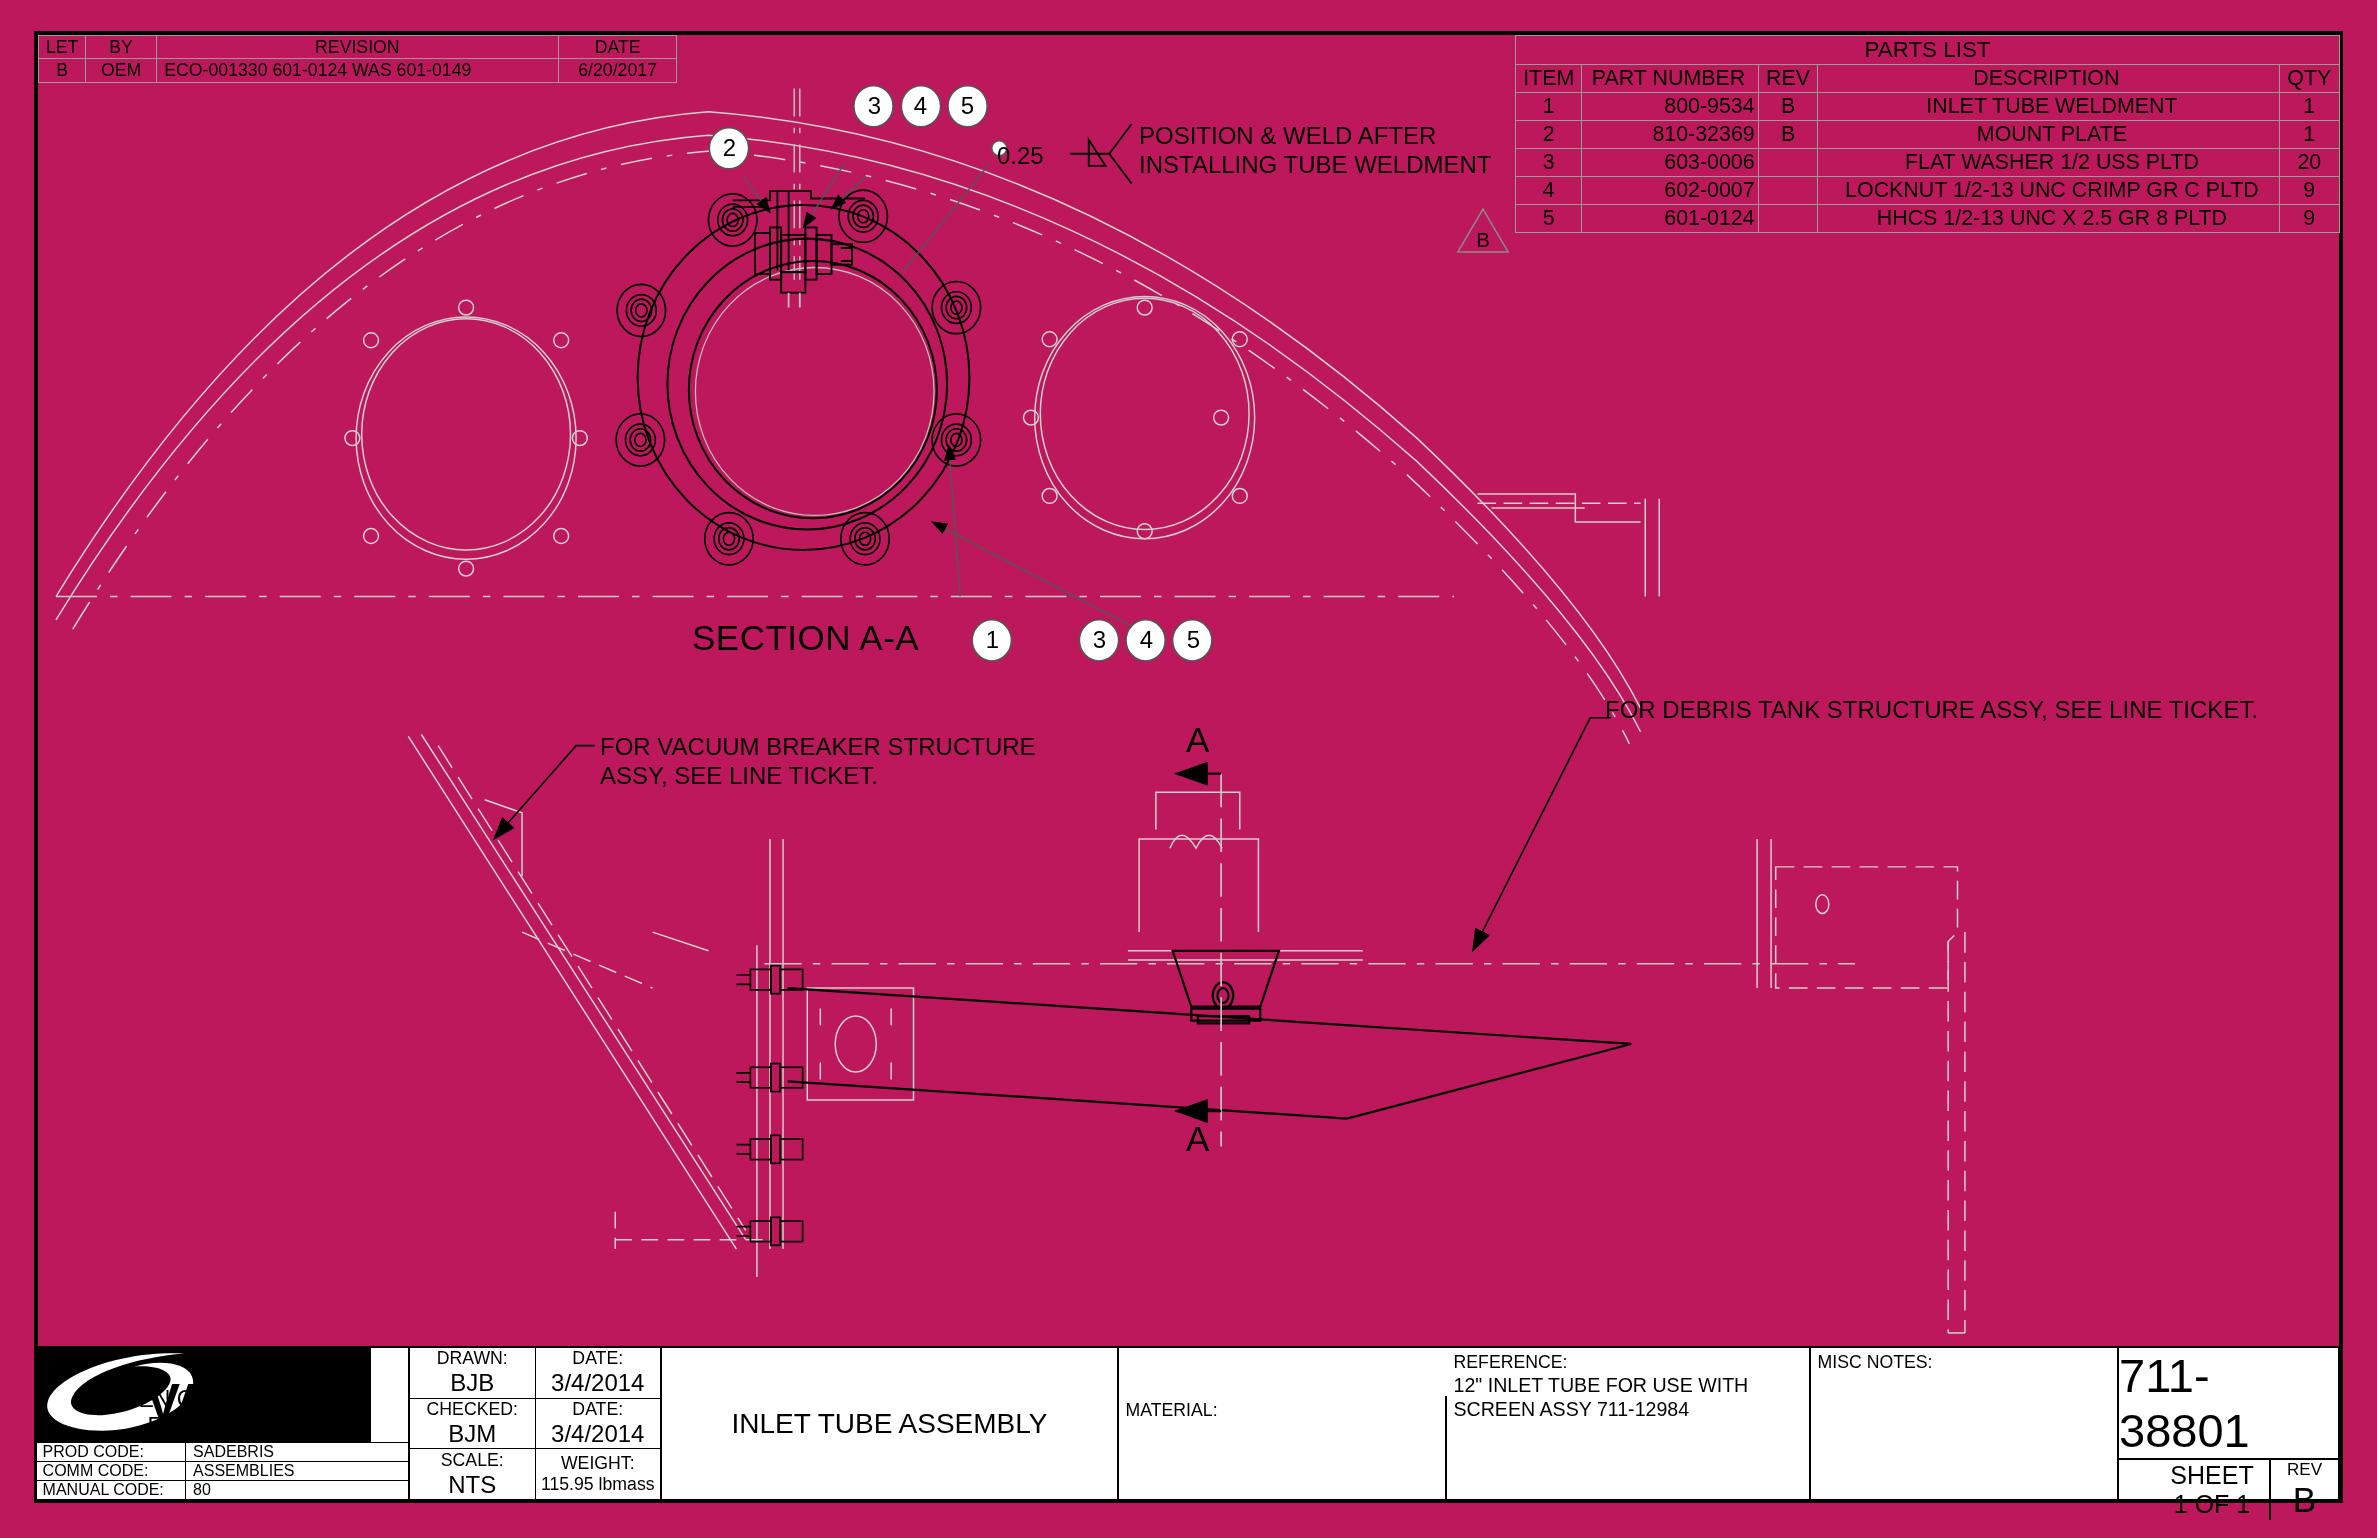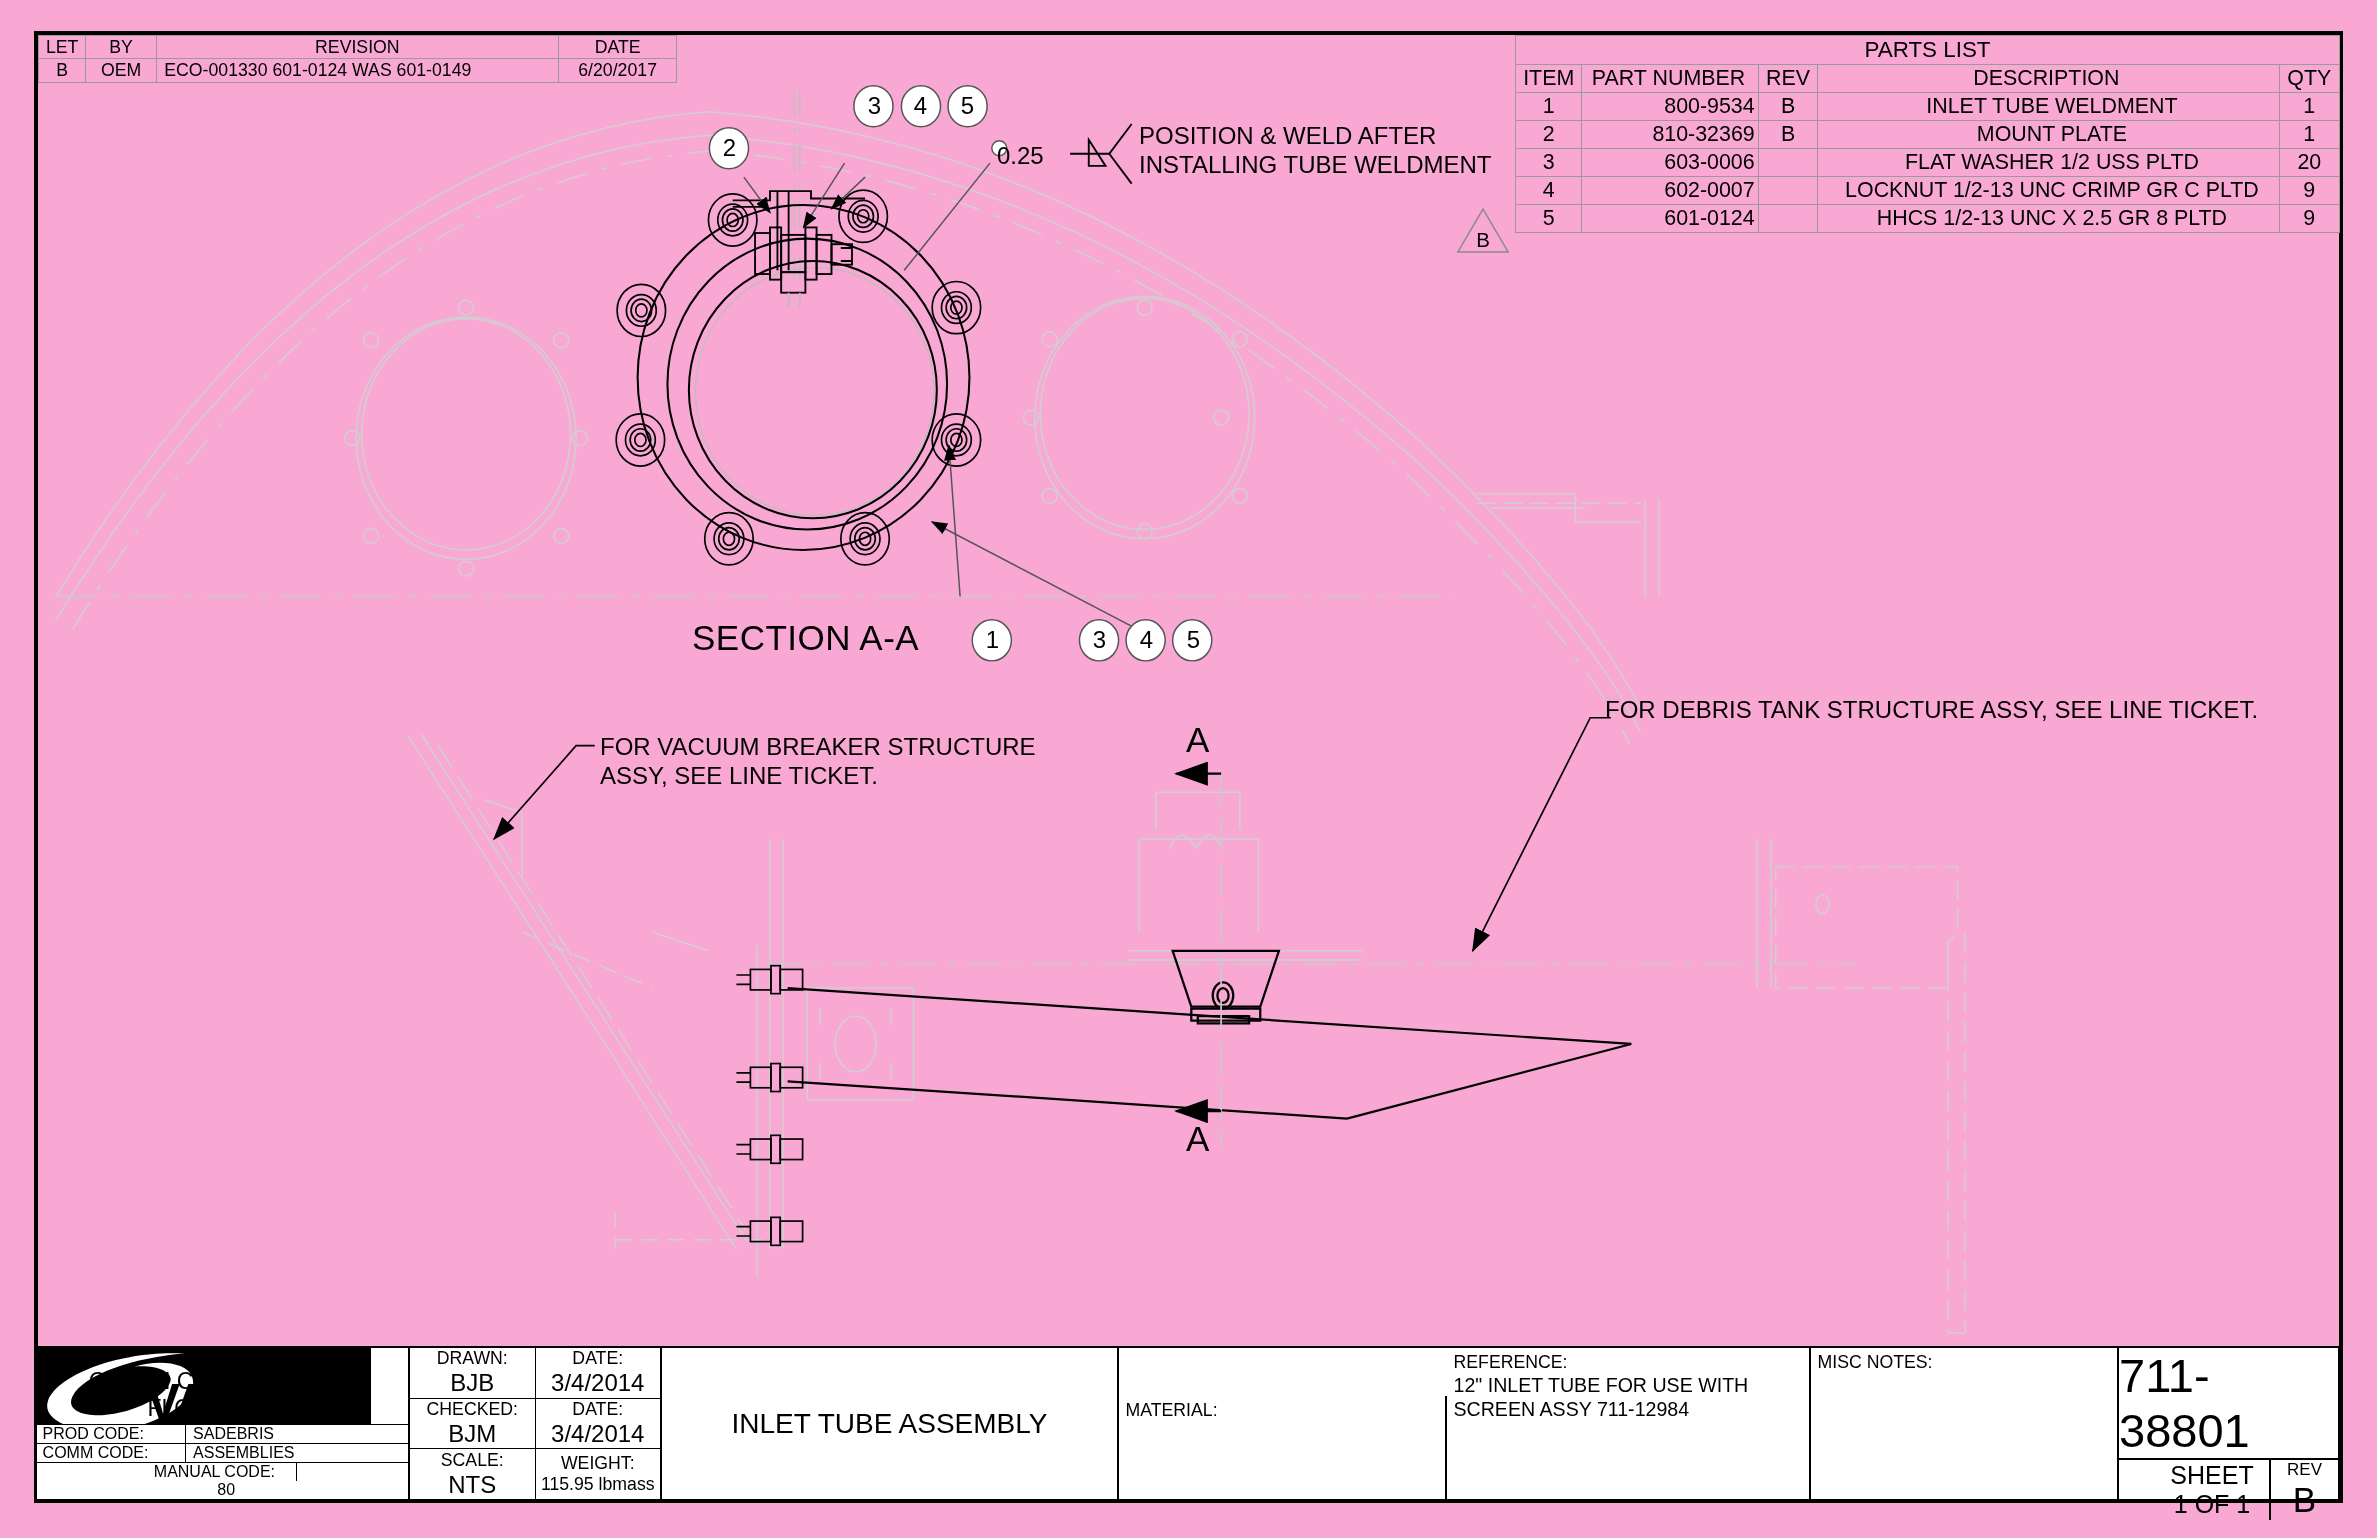--- a/index.html
+++ b/index.html
@@ -12,21 +12,21 @@
     height: 1538px;
     position: relative;
     font-family: "Liberation Sans", sans-serif;
     color: #000;
     overflow: hidden;
   }
   #sheet {
     position: absolute;
     left: 0; top: 0;
     width: 2377px; height: 1538px;
-    background: #f9a8d4;
+    background: #be185d;
   }
   
   #border {
     position: absolute;
     left: 34px; top: 31px;
     width: 2309px; height: 1472px;
     border: 4.7px solid #000;
     box-sizing: border-box;
   }
   
@@ -170,21 +170,21 @@
     z-index: 4;
   }
   #codes { flex: 1; display: flex; flex-direction: column; }
   .code-row {
     flex: 1;
     display: flex;
     border-bottom: 0.9px solid #000;
     align-items: center;
     font-size: 16px;
   }
-  .code-row:last-child { border-bottom: none; flex-direction: column; }
+  .code-row:last-child { border-bottom: none; }
   .code-key { width: 142px; border-right: 0.9px solid #000; padding-left: 5.6px; height:100%; display:flex; align-items:center;}
   .code-val { padding-left: 7.5px; }
   
   #tb-dc { width: 252px; display: flex; flex-direction: column; }
   .dc-row { flex: 1; display: flex; border-bottom: 1.9px solid #000; }
   .dc-row:last-child { border-bottom: none; }
   .dc-cell {
     flex: 1;
     position: relative;
     display: flex; flex-direction: column;

